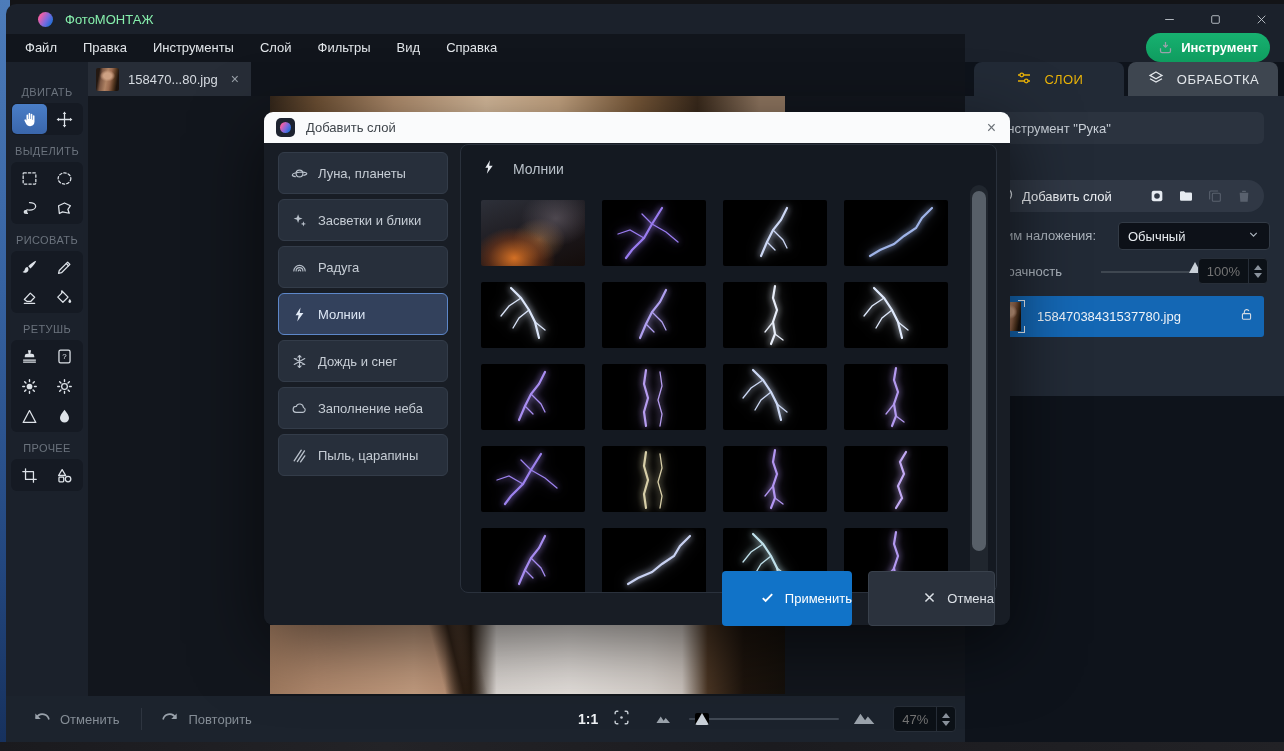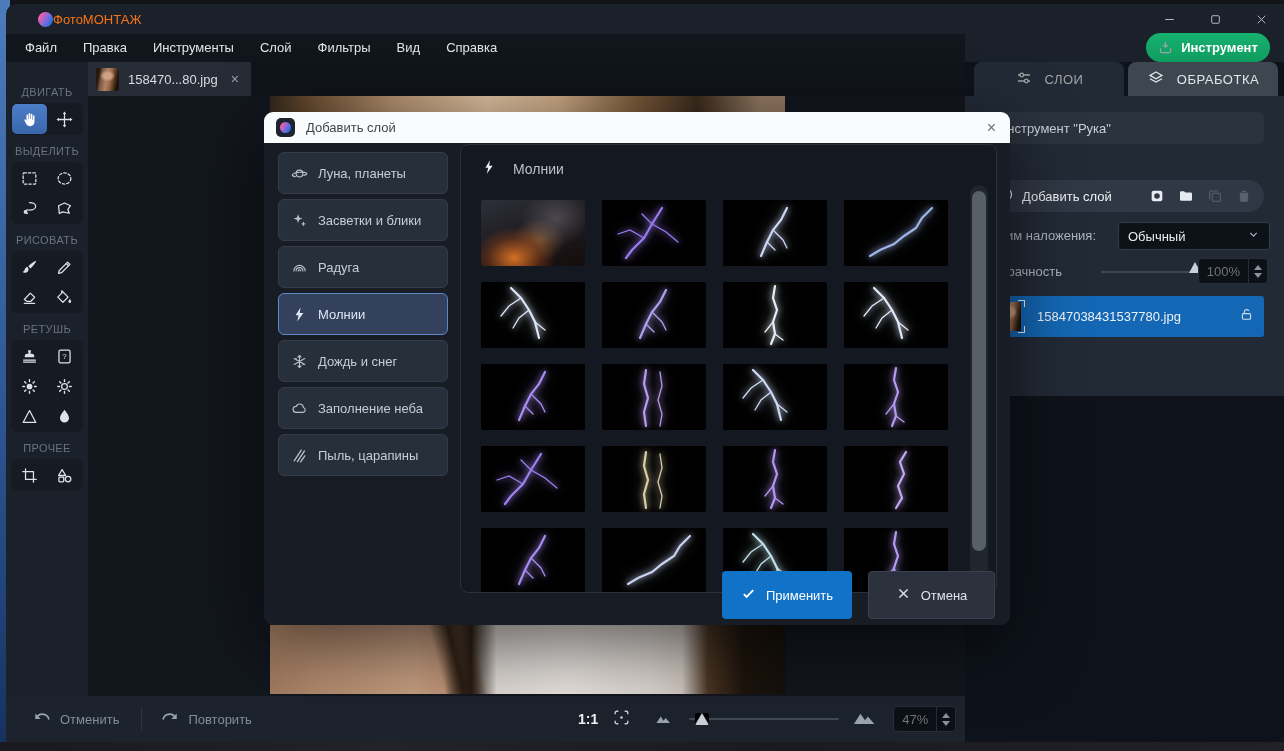--- a/index.html
+++ b/index.html
@@ -11,21 +11,21 @@
   .desk-bottom { position:absolute; left:0; top:742px; width:1284px; height:9px;
     background:linear-gradient(90deg,#1a1a1e,#232327 30%,#1b1b1f 60%,#222226); }
 
   .win { position:absolute; left:6px; top:4px; width:1278px; height:738px;
     background:#1b212b; border-top-left-radius:10px; overflow:hidden; color:#dfe3e8; }
 
   
   .titlebar { position:absolute; left:0; top:0; width:100%; height:30px; display:flex; align-items:center; }
   .app-logo { width:15px; height:15px; border-radius:50%; margin-left:32px;
     background:linear-gradient(120deg,#ef5fa7 20%,#7a6ae0 55%,#2f6fd8 80%); }
-  .app-title { font-size:13px; color:#f97316; }
+  .app-title { margin-left:12px; font-size:13px; color:#86efac; }
   .win-controls { position:absolute; right:0; top:0; height:30px; display:flex; align-items:center; }
   .wc { width:46px; height:30px; display:flex; align-items:center; justify-content:center; color:#c9ced4; font-size:13px; }
   .wc svg { width:13px; height:13px; }
 
   
   .menubar { position:absolute; left:0; top:30px; width:959px; height:28px; background:#11151c;
     display:flex; align-items:center; padding-left:6px; }
   .menu-item { padding:0 13px; font-size:13px; color:#e2e6ea; line-height:28px; }
 
   
@@ -74,21 +74,21 @@
   .spin-val { padding:0 8px; color:#737373; font-size:13px; }
   .spin-arrows { display:flex; flex-direction:column; justify-content:center; gap:3px; padding:0 5px; border-left:1px solid #272e38; height:100%; }
   .arr-up { width:0;height:0;border-left:4px solid transparent;border-right:4px solid transparent;border-bottom:5px solid #8a929c; }
   .arr-dn { width:0;height:0;border-left:4px solid transparent;border-right:4px solid transparent;border-top:5px solid #8a929c; }
 
   
   .rpanel { position:absolute; left:959px; top:58px; width:319px; height:680px; background:#0e131b; }
   .rp-tabs { position:absolute; left:0; top:0; height:34px; width:100%; display:flex; gap:4px; padding-left:9px; }
   .rp-tab { width:150px; height:34px; display:flex; align-items:center; justify-content:center; gap:12px;
     border-radius:8px 8px 0 0; font-size:13px; letter-spacing:.5px; }
-  .rp-tab.active { background:#222a36; color:#a3a3a3; }
+  .rp-tab.active { background:#222a36; color:#eab308; }
   .rp-tab.inactive { background:#3e4650; color:#e2e6ea; }
   .rp-tab svg { width:18px; height:18px; }
   .rp-body { position:absolute; left:0; top:34px; width:100%; height:300px; background:#222a36; }
   .tool-info { position:absolute; left:20px; top:16px; width:279px; height:32px; background:#2b333f; border-radius:6px;
     display:flex; align-items:center; padding-left:13px; font-size:13px; color:#c8cfd7; }
   .addlayer-bar { position:absolute; left:20px; top:84px; width:279px; height:32px; background:#303845; border-radius:16px;
     display:flex; align-items:center; padding:0 12px; }
   .addlayer-left { display:flex; align-items:center; gap:8px; color:#eef1f5; font-size:13px; }
   .addlayer-left svg { width:17px; height:17px; color:#dfe5ec; }
   .addlayer-actions { margin-left:auto; display:flex; align-items:center; gap:13px; }
@@ -154,21 +154,21 @@
   .thumb { background:#000; border-radius:2px; overflow:hidden; position:relative; }
   .thumb svg { position:absolute; inset:0; width:100%; height:100%; }
   .thumb.storm { background:
       radial-gradient(55% 65% at 32% 88%, rgba(232,122,38,.9), rgba(150,66,22,.45) 45%, rgba(0,0,0,0) 72%),
       radial-gradient(48% 60% at 72% 28%, rgba(122,112,122,.5), rgba(0,0,0,0) 70%),
       radial-gradient(36% 46% at 56% 60%, rgba(205,142,82,.5), rgba(0,0,0,0) 70%),
       linear-gradient(160deg,#2d3039,#1b171b 60%,#140d0b); }
   .dlg-scroll { position:absolute; right:22px; top:42px; width:18px; height:408px; background:#20262e; border-radius:9px; }
   .dlg-scroll .sthumb { position:absolute; left:2px; top:6px; width:14px; height:360px; background:#575f68; border-radius:7px; }
   .dlg-footer { position:absolute; left:0; bottom:0; width:100%; height:62px; }
-  .btn { position:absolute; height:48px; border-radius:4px; display:flex; align-items:center; justify-content:center; gap:10px; font-size:13px; }
+  .btn { position:absolute; height:55px; border-radius:4px; display:flex; align-items:center; justify-content:flex-end; gap:10px; font-size:13px; }
   .btn svg { width:15px; height:15px; }
   .btn-apply { left:458px; top:8px; width:130px; background:#1173c8; color:#fff; }
   .btn-cancel { left:604px; top:8px; width:127px; background:#2b323d; border:1px solid #39414c; color:#dde2e8; }
 </style>
 </head>
 <body>
 
 <div class="stage">
   <div class="wallpaper"></div>
   <div class="desk-bottom"></div>

